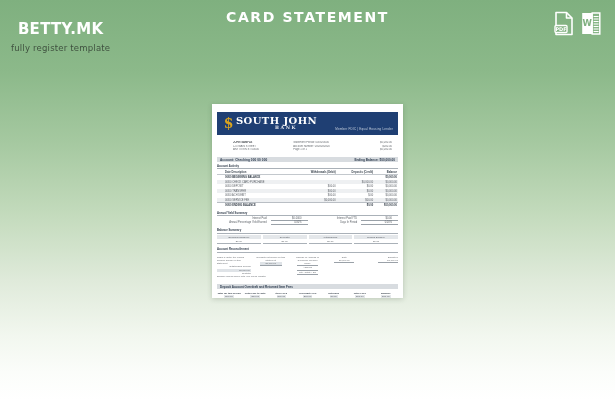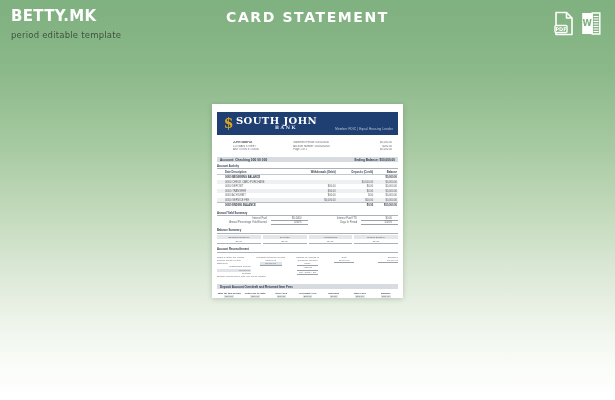--- a/index.html
+++ b/index.html
@@ -13,21 +13,21 @@
         #c4dbbd 54%,
         #dfeada 70%,
         #f2f7ef 84%,
         #fbfdfa 93%,
         #ffffff 100%);
     position:relative;
   }
 
   
   .topbar{position:absolute;top:0;left:0;width:615px;height:52px;}
-  .brand{position:absolute;left:11px;top:9px;}
+  .brand{position:absolute;left:11px;top:22px;text-align:center;}
   .brand-name{
     font-size:15px;font-weight:bold;color:#ffffff;letter-spacing:.3px;
     font-family:"DejaVu Sans", sans-serif;line-height:1;
   }
   .brand-sub{
     margin-top:6px;font-size:8.5px;color:#3f513f;letter-spacing:.2px;
     font-family:"DejaVu Sans", sans-serif;
   }
   .page-title{
     position:absolute;left:0;top:9px;width:615px;text-align:center;
@@ -139,21 +139,21 @@
   .c7 .hd{font-weight:bold;color:#3c4650;}
   .c7 .bxv{background:#e4e7ea;display:inline-block;padding:0 1px;}
 </style>
 </head>
 <body>
 
 <div class="topbar">
 
   <div class="brand">
     <div class="brand-name">BETTY.MK</div>
-    <div class="brand-sub">period editable template</div>
+    <div class="brand-sub">fully register template</div>
   </div>
 
   <div class="page-title">CARD STATEMENT</div>
 
   <div class="dl-icons">
 
     <div class="ficon">
       <svg width="20" height="25" viewBox="0 0 20 25" aria-hidden="true">
         <path d="M2 1.5h10.5L18 7v16.5H2z" fill="none" stroke="#ffffff" stroke-width="1.6" stroke-linejoin="round"></path>
         <path d="M12.5 1.5V7H18" fill="none" stroke="#ffffff" stroke-width="1.6" stroke-linejoin="round"></path>

